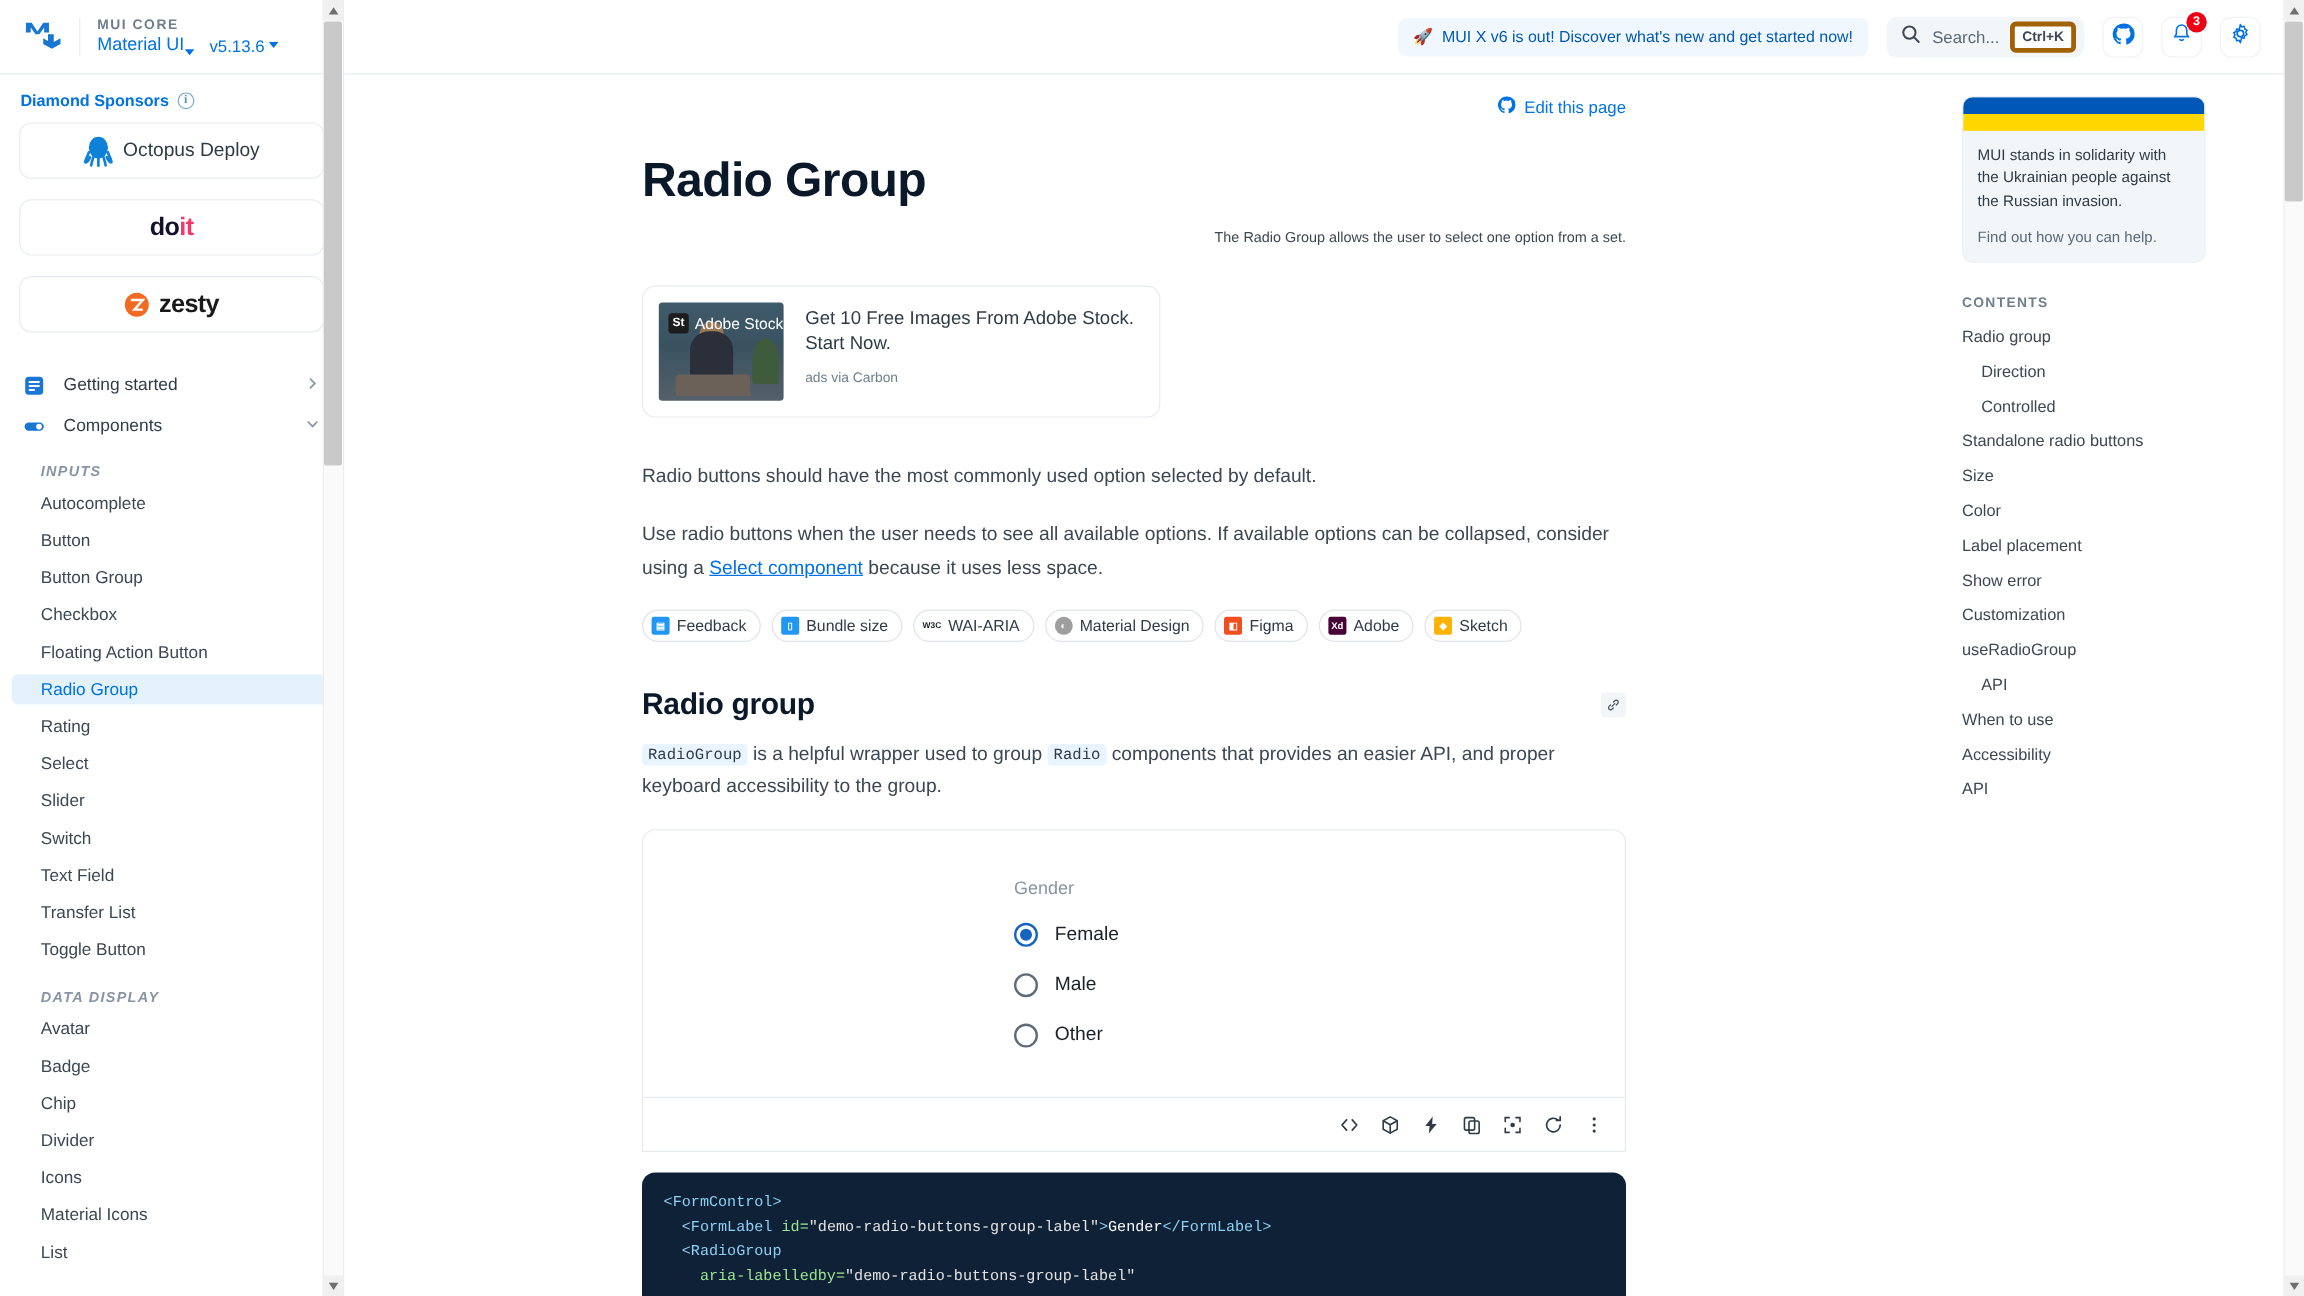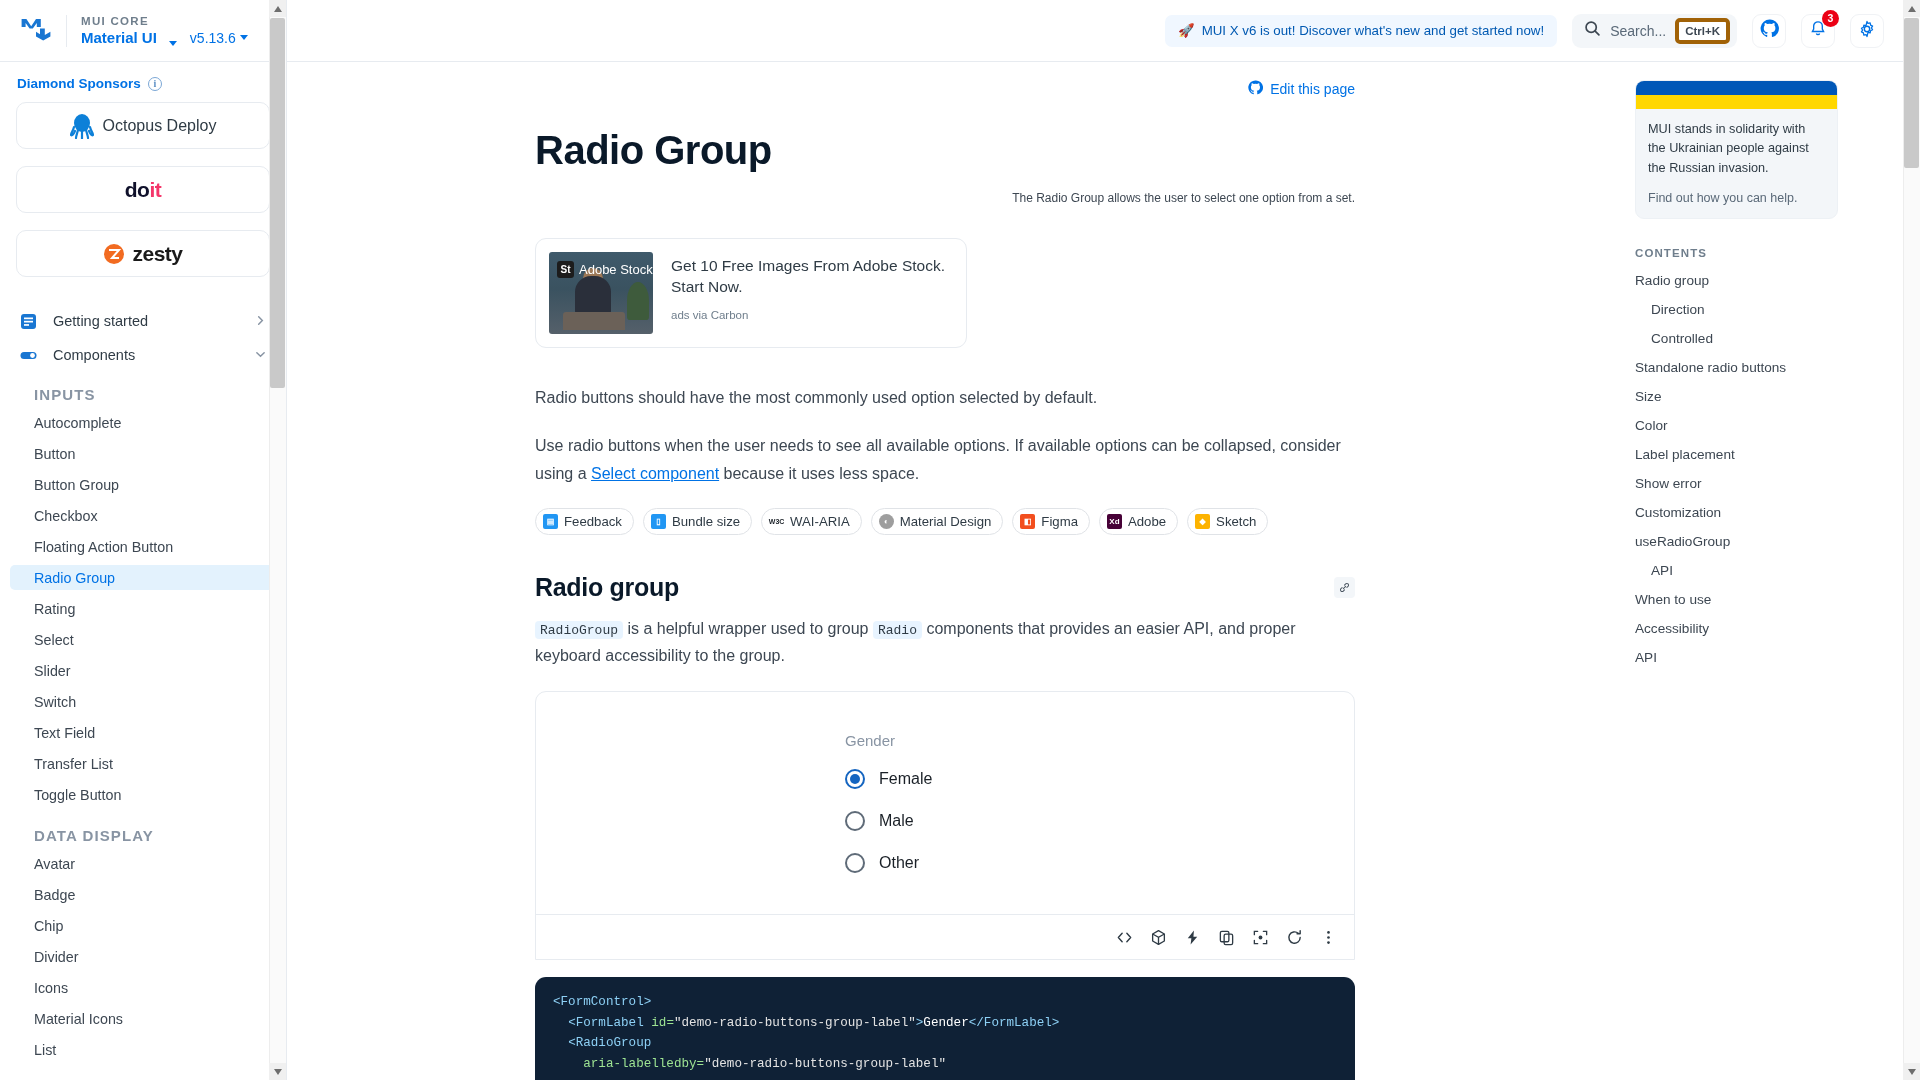--- a/index.html
+++ b/index.html
@@ -26,22 +26,22 @@
   }
   .logo-mark { width: 32px; height: 28px; flex: 0 0 32px; }
   .logo-div { width: 1px; height: 32px; background: #E7EBF0; }
   .brand-lines { display: flex; flex-direction: column; gap: 2px; }
   .brand-core {
     font-size: 11.5px; letter-spacing: 1.3px; font-weight: 700;
     color: #6F7E8C;
   }
   .brand-row { display: flex; align-items: center; gap: 13px; }
   .brand-name {
-    font-size: 15px; font-weight: 700; color: #0072E5;
-    display: flex; align-items: flex-end; gap: 12px;
+    font-size: 15px; font-weight: 400; color: #0072E5;
+    display: flex; align-items: flex-end; gap: 0;
   }
   .brand-ver {
     font-size: 14px; font-weight: 500; color: #0072E5;
     display: flex; align-items: center; gap: 4px;
   }
   .caret { width: 0; height: 0; border-left: 4px solid transparent;
     border-right: 4px solid transparent; border-top: 5px solid currentColor; }
 
   .sb-scroll { height: 1018px; overflow: hidden; padding: 0 0 0 0; }
   .sponsors { padding: 14px 16px 6px 16px; }
@@ -72,22 +72,22 @@
   .nav { padding: 4px 10px 0 10px; }
   .nav-top {
     display: flex; align-items: center; gap: 16px;
     height: 34px; padding: 0 10px; border-radius: 5px;
     font-size: 14.5px; color: #2F3B45; font-weight: 500;
     position: relative; cursor: pointer;
   }
   .nav-top .chev { position: absolute; right: 10px; color: #8894A3; }
   .nav-ico { width: 17px; height: 17px; flex: 0 0 17px; }
   .nav-sub-title {
-    font-size: 15px; font-weight: 700; letter-spacing: 1.1px;
-    color: #8894A3; padding: 14px 10px 7px 24px;
+    font-size: 12px; font-weight: 700; letter-spacing: 1.1px;
+    color: #8894A3; padding: 14px 10px 7px 24px; font-style: italic;
   }
   .nav-item {
     height: 25px; display: flex; align-items: center;
     padding-left: 24px; border-radius: 5px;
     font-size: 14.3px; color: #3D4752; cursor: pointer;
     margin-bottom: 6px;
   }
   .nav-item.active { background: #E3F2FD; color: #0072E5; font-weight: 500; }
 
   .sb-track {

